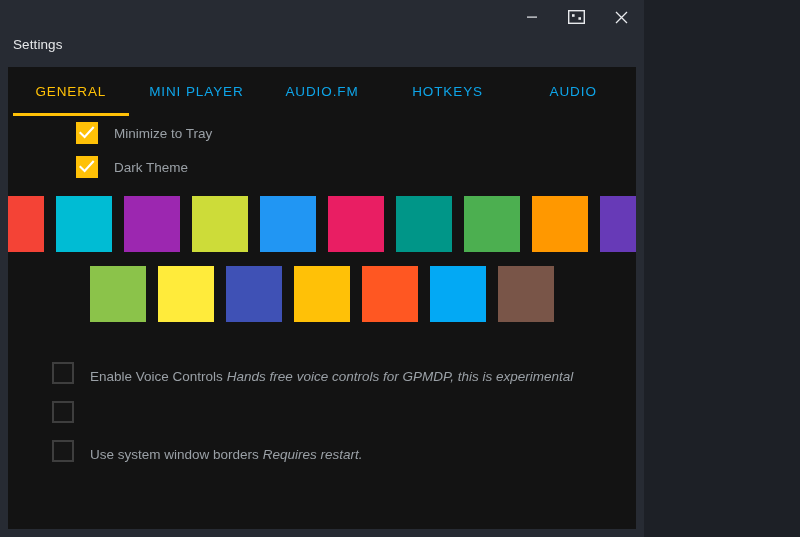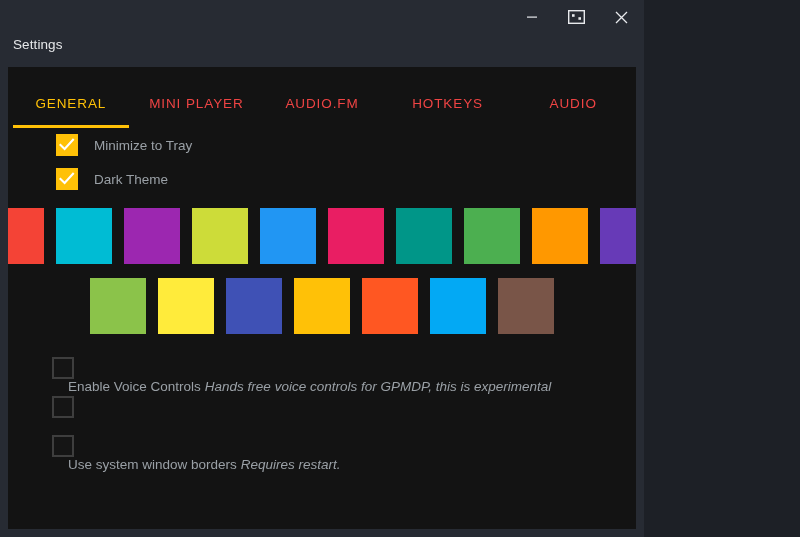--- a/index.html
+++ b/index.html
@@ -68,57 +68,57 @@
     background: #131313;
     position: relative;
     overflow: hidden;
   }
 
   
   .tabs {
     display: flex;
     height: 48px;
     align-items: center;
-    padding-top: 12px;
+    padding-top: 0;
   }
   .tab {
     flex: 1 1 0;
     text-align: center;
     position: relative;
     height: 44px;
     display: flex;
     align-items: center;
     justify-content: center;
     cursor: default;
   }
   .tab-label {
     font-size: 13.5px;
     letter-spacing: 0.9px;
-    color: #ef4444;
+    color: #0ea5e9;
     font-weight: 400;
   }
   .tab.active .tab-label { color: #ffc107; }
   .tab .underline {
     display: none;
   }
   .tab.active .underline {
     display: block;
     position: absolute;
     left: 5px;
     right: 5px;
     bottom: -3px;
     height: 3px;
     background: #ffc107;
   }
 
   
   .opt-row {
     display: flex;
     align-items: center;
-    padding-left: 48px;
+    padding-left: 68px;
     height: 32px;
     margin-top: 2px;
     cursor: default;
   }
   .cb {
     width: 22px;
     height: 22px;
     flex: 0 0 22px;
     box-sizing: border-box;
     position: relative;
@@ -159,25 +159,24 @@
     width: 56px;
     height: 56px;
     flex: 0 0 56px;
     cursor: default;
   }
 
   
   .bottom-opts { margin-top: 23px; }
   .opt-row-wide {
     display: flex;
-    align-items: flex-start;
+    align-items: flex-end;
     padding-left: 44px;
     height: 39px;
     cursor: default;
-    flex-direction: column;
   }
   .opt-text {
     margin-left: 16px;
     font-size: 13.5px;
     color: #9aa0a6;
     white-space: nowrap;
   }
   .opt-hint {
     font-style: italic;
     color: #9aa0a6;

